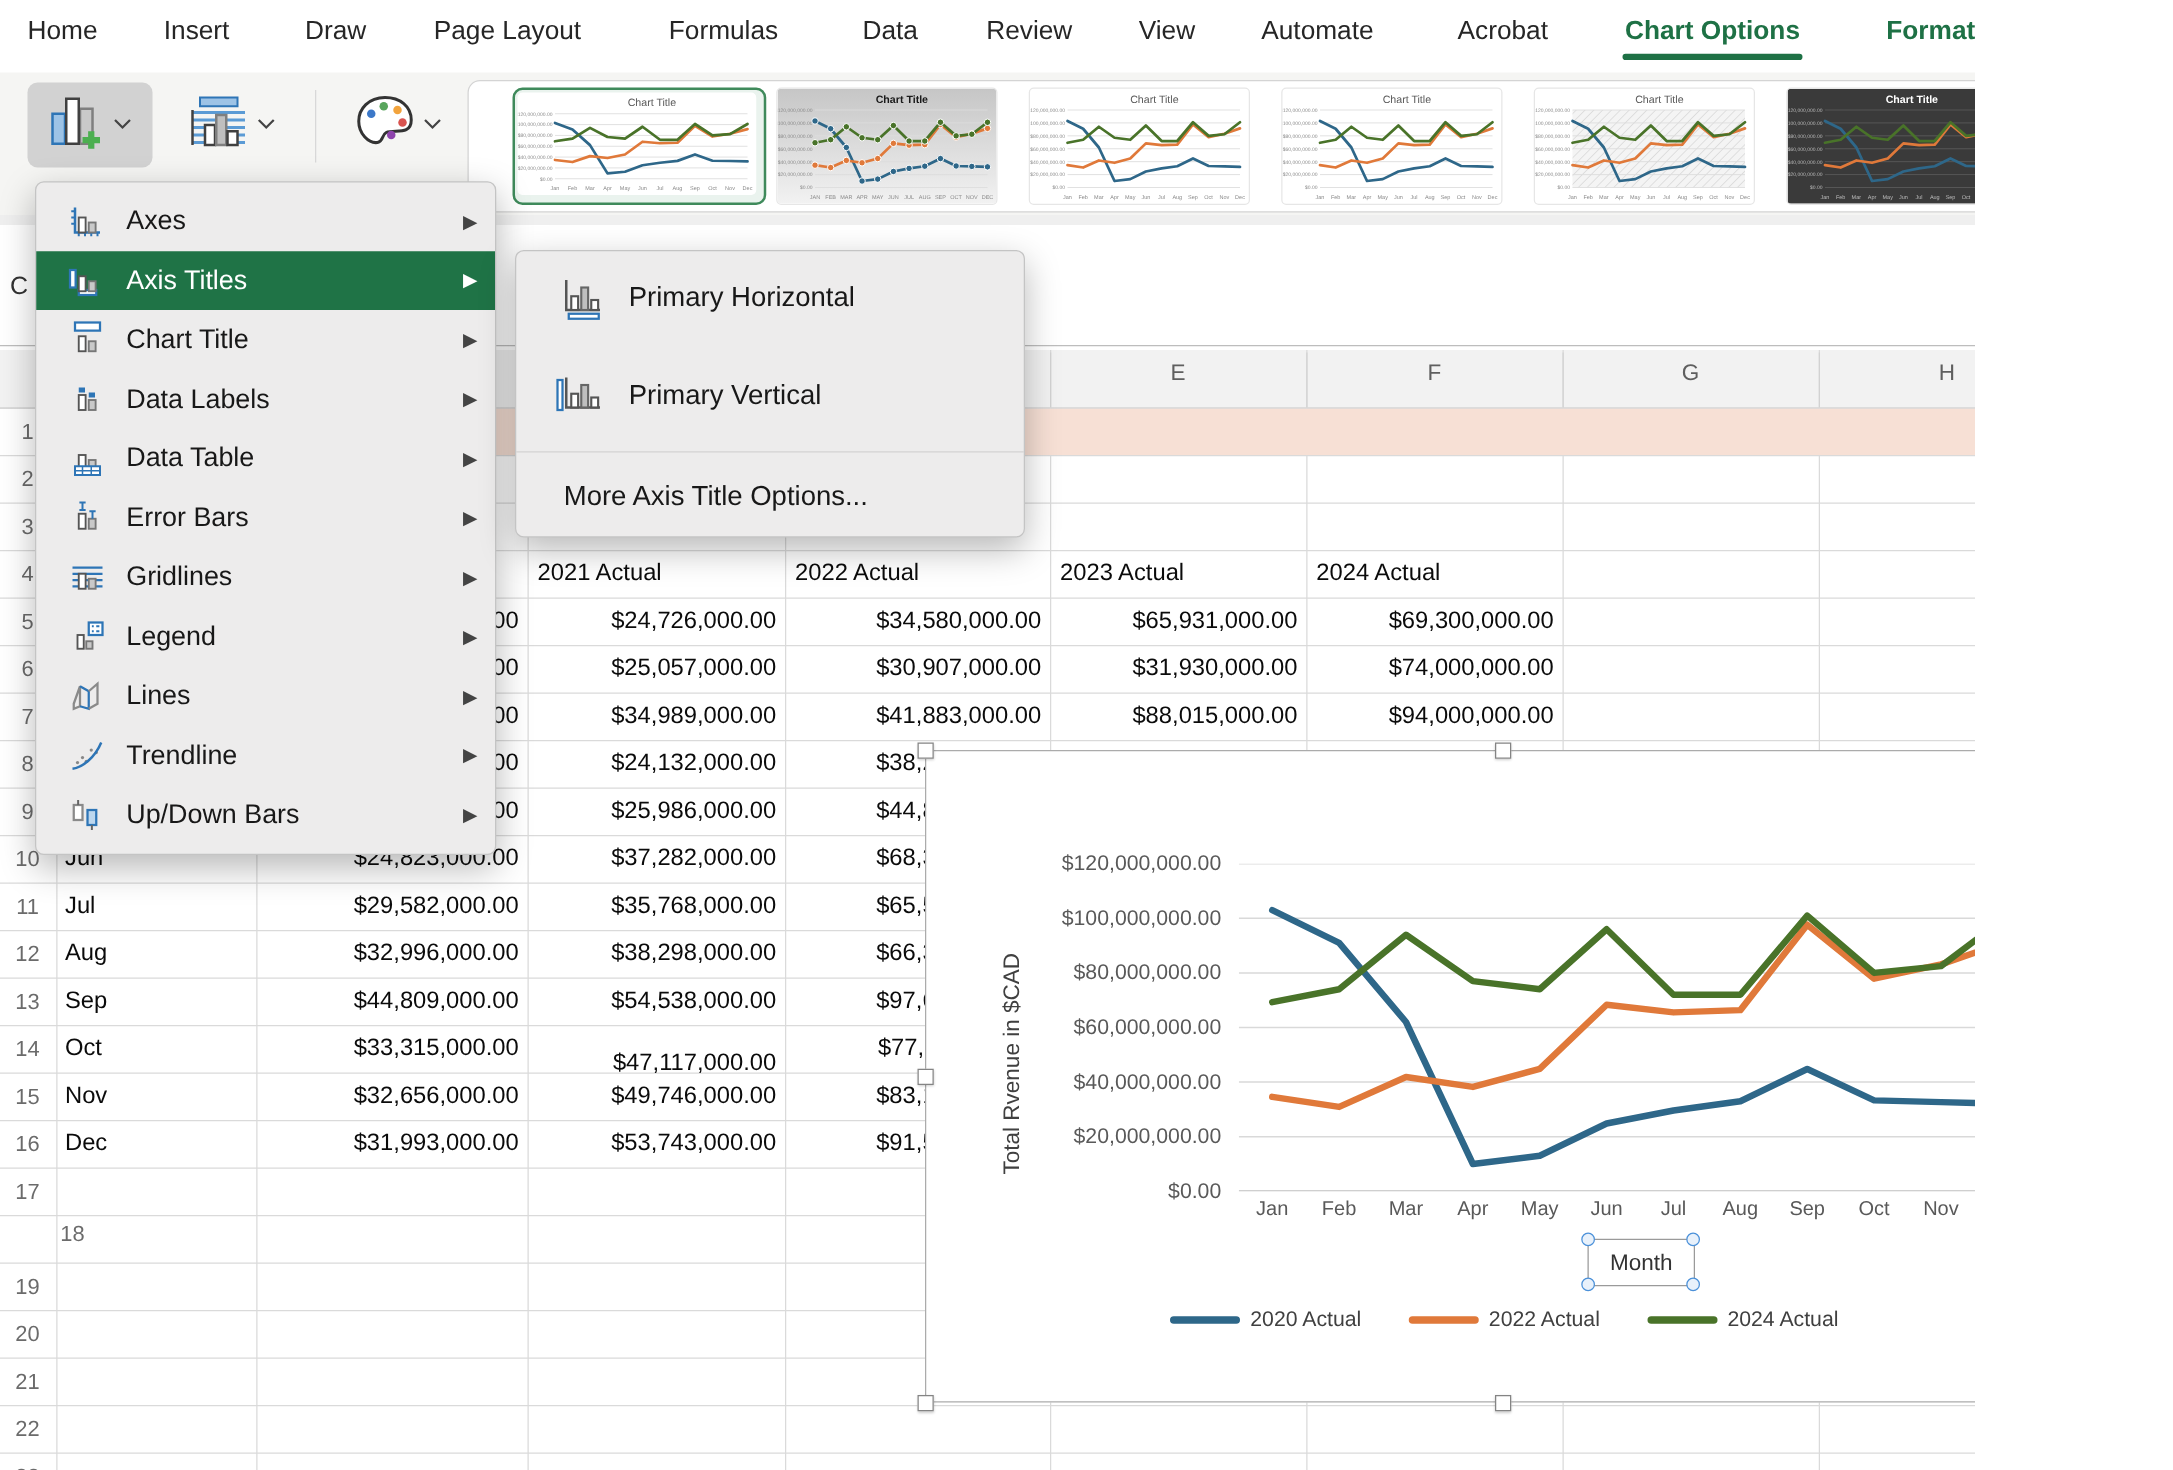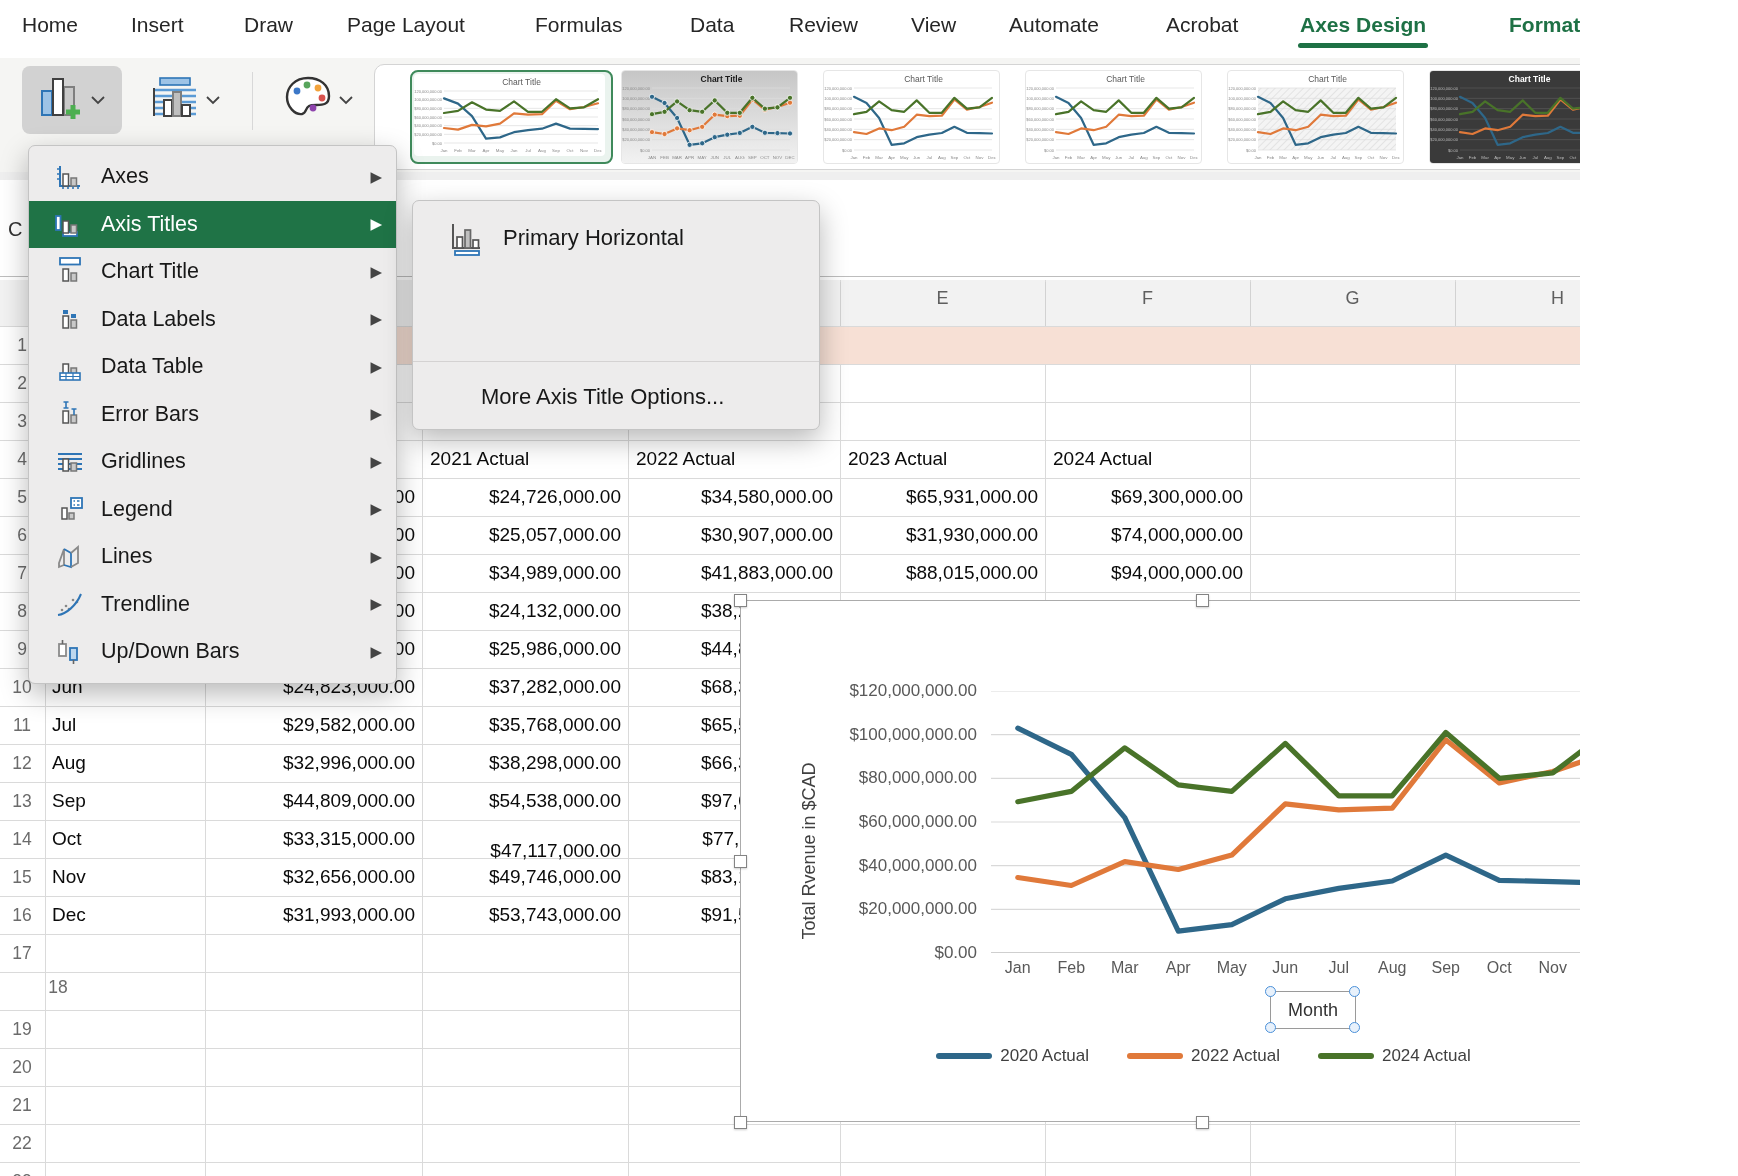--- a/index.html
+++ b/index.html
@@ -64,21 +64,21 @@
       <div class="tab" style="left: 22px;">Home</div>
       <div class="tab" style="left: 131px;">Insert</div>
       <div class="tab" style="left: 244px;">Draw</div>
       <div class="tab" style="left: 347px;">Page Layout</div>
       <div class="tab" style="left: 535px;">Formulas</div>
       <div class="tab" style="left: 690px;">Data</div>
       <div class="tab" style="left: 789px;">Review</div>
       <div class="tab" style="left: 911px;">View</div>
       <div class="tab" style="left: 1009px;">Automate</div>
       <div class="tab" style="left: 1166px;">Acrobat</div>
-      <div class="tab green active" style="left: 1300px;">Axes Design</div>
+      <div class="tab green active" style="left: 1300px;">Chart Options</div>
       <div class="tab green" style="left: 1509px;">Format</div>
     </div>
 
   <div id="ribbon">
     <div class="rbtn pressed" style="left:22px;width:100px;">
       <span>
         <svg width="46" height="48" viewBox="0 0 46 48">
           <rect x="3" y="17" width="10" height="24" fill="#9DC3E6" stroke="#2E75B6" stroke-width="2"></rect>
           <rect x="25" y="13" width="10" height="28" fill="#C9C9C9" stroke="#7F7F7F" stroke-width="2"></rect>
           <rect x="14" y="5" width="10" height="36" fill="#fff" stroke="#404040" stroke-width="2"></rect>
@@ -819,18 +819,30 @@
           <svg width="44" height="40" viewBox="0 0 44 40">
             <path d="M9 6 V30 H36" fill="none" stroke="#555" stroke-width="2"></path>
             <rect x="13" y="19" width="5.5" height="11" fill="#fff" stroke="#555" stroke-width="1.7"></rect>
             <rect x="21" y="12" width="5.5" height="18" fill="#BFBFBF" stroke="#666" stroke-width="1.7"></rect>
             <rect x="29" y="22" width="5.5" height="8" fill="#fff" stroke="#555" stroke-width="1.7"></rect>
             <rect x="11" y="33" width="24" height="4" fill="#fff" stroke="#2E75B6" stroke-width="1.8"></rect>
           </svg>
         </span>
         <span class="lb" style="font-size: 22px;">Primary Horizontal</span>
       </div>
+      <div class="mitem" style="top: 87px; height: 56px;">
+        <span class="ic" style="width: 46px; margin-left: 30px;">
+          <svg width="44" height="40" viewBox="0 0 44 40">
+            <rect x="2" y="8" width="4" height="24" fill="#fff" stroke="#2E75B6" stroke-width="1.8"></rect>
+            <path d="M9 6 V30 H36" fill="none" stroke="#555" stroke-width="2"></path>
+            <rect x="13" y="19" width="5.5" height="11" fill="#fff" stroke="#555" stroke-width="1.7"></rect>
+            <rect x="21" y="12" width="5.5" height="18" fill="#BFBFBF" stroke="#666" stroke-width="1.7"></rect>
+            <rect x="29" y="22" width="5.5" height="8" fill="#fff" stroke="#555" stroke-width="1.7"></rect>
+          </svg>
+        </span>
+        <span class="lb" style="font-size: 22px;">Primary Vertical</span>
+      </div>
       <div class="msep" style="top: 160px;"></div>
-      <div class="mitem" style="top: 172px; height: 48px; padding-left: 30px;">
+      <div class="mitem" style="top: 172px; height: 48px;">
         <span class="lb" style="margin-left: 38px; font-size: 22px;">More Axis Title Options...</span>
       </div>
     </div>
 </div>
 
 </body></html>

